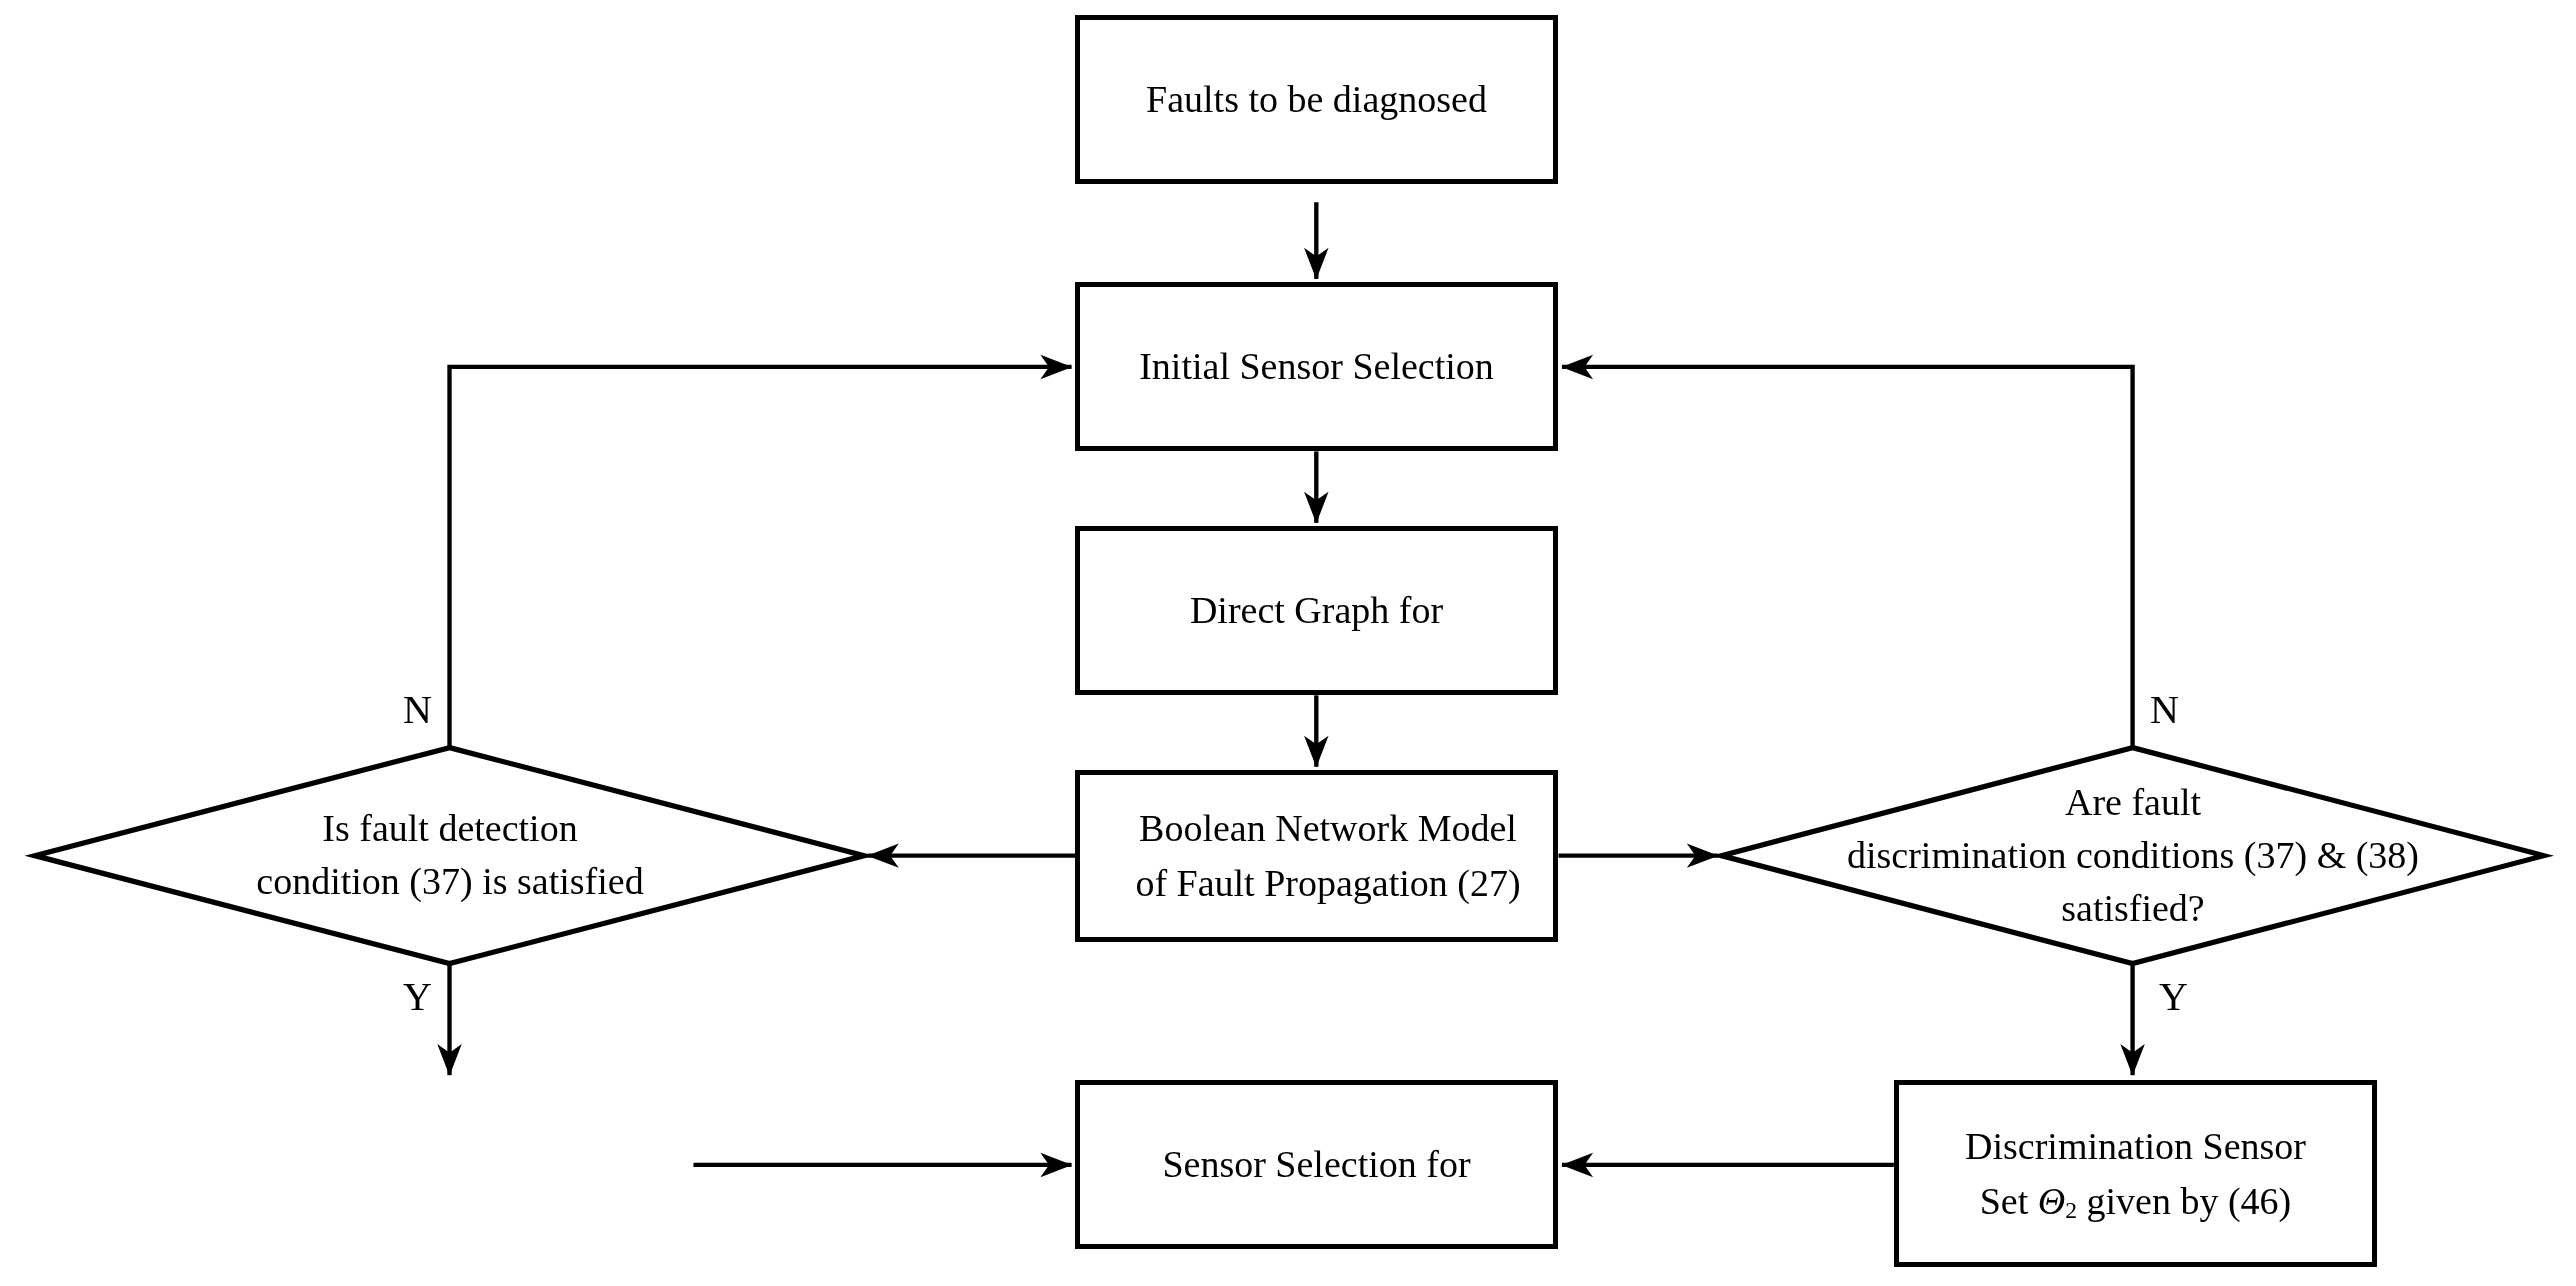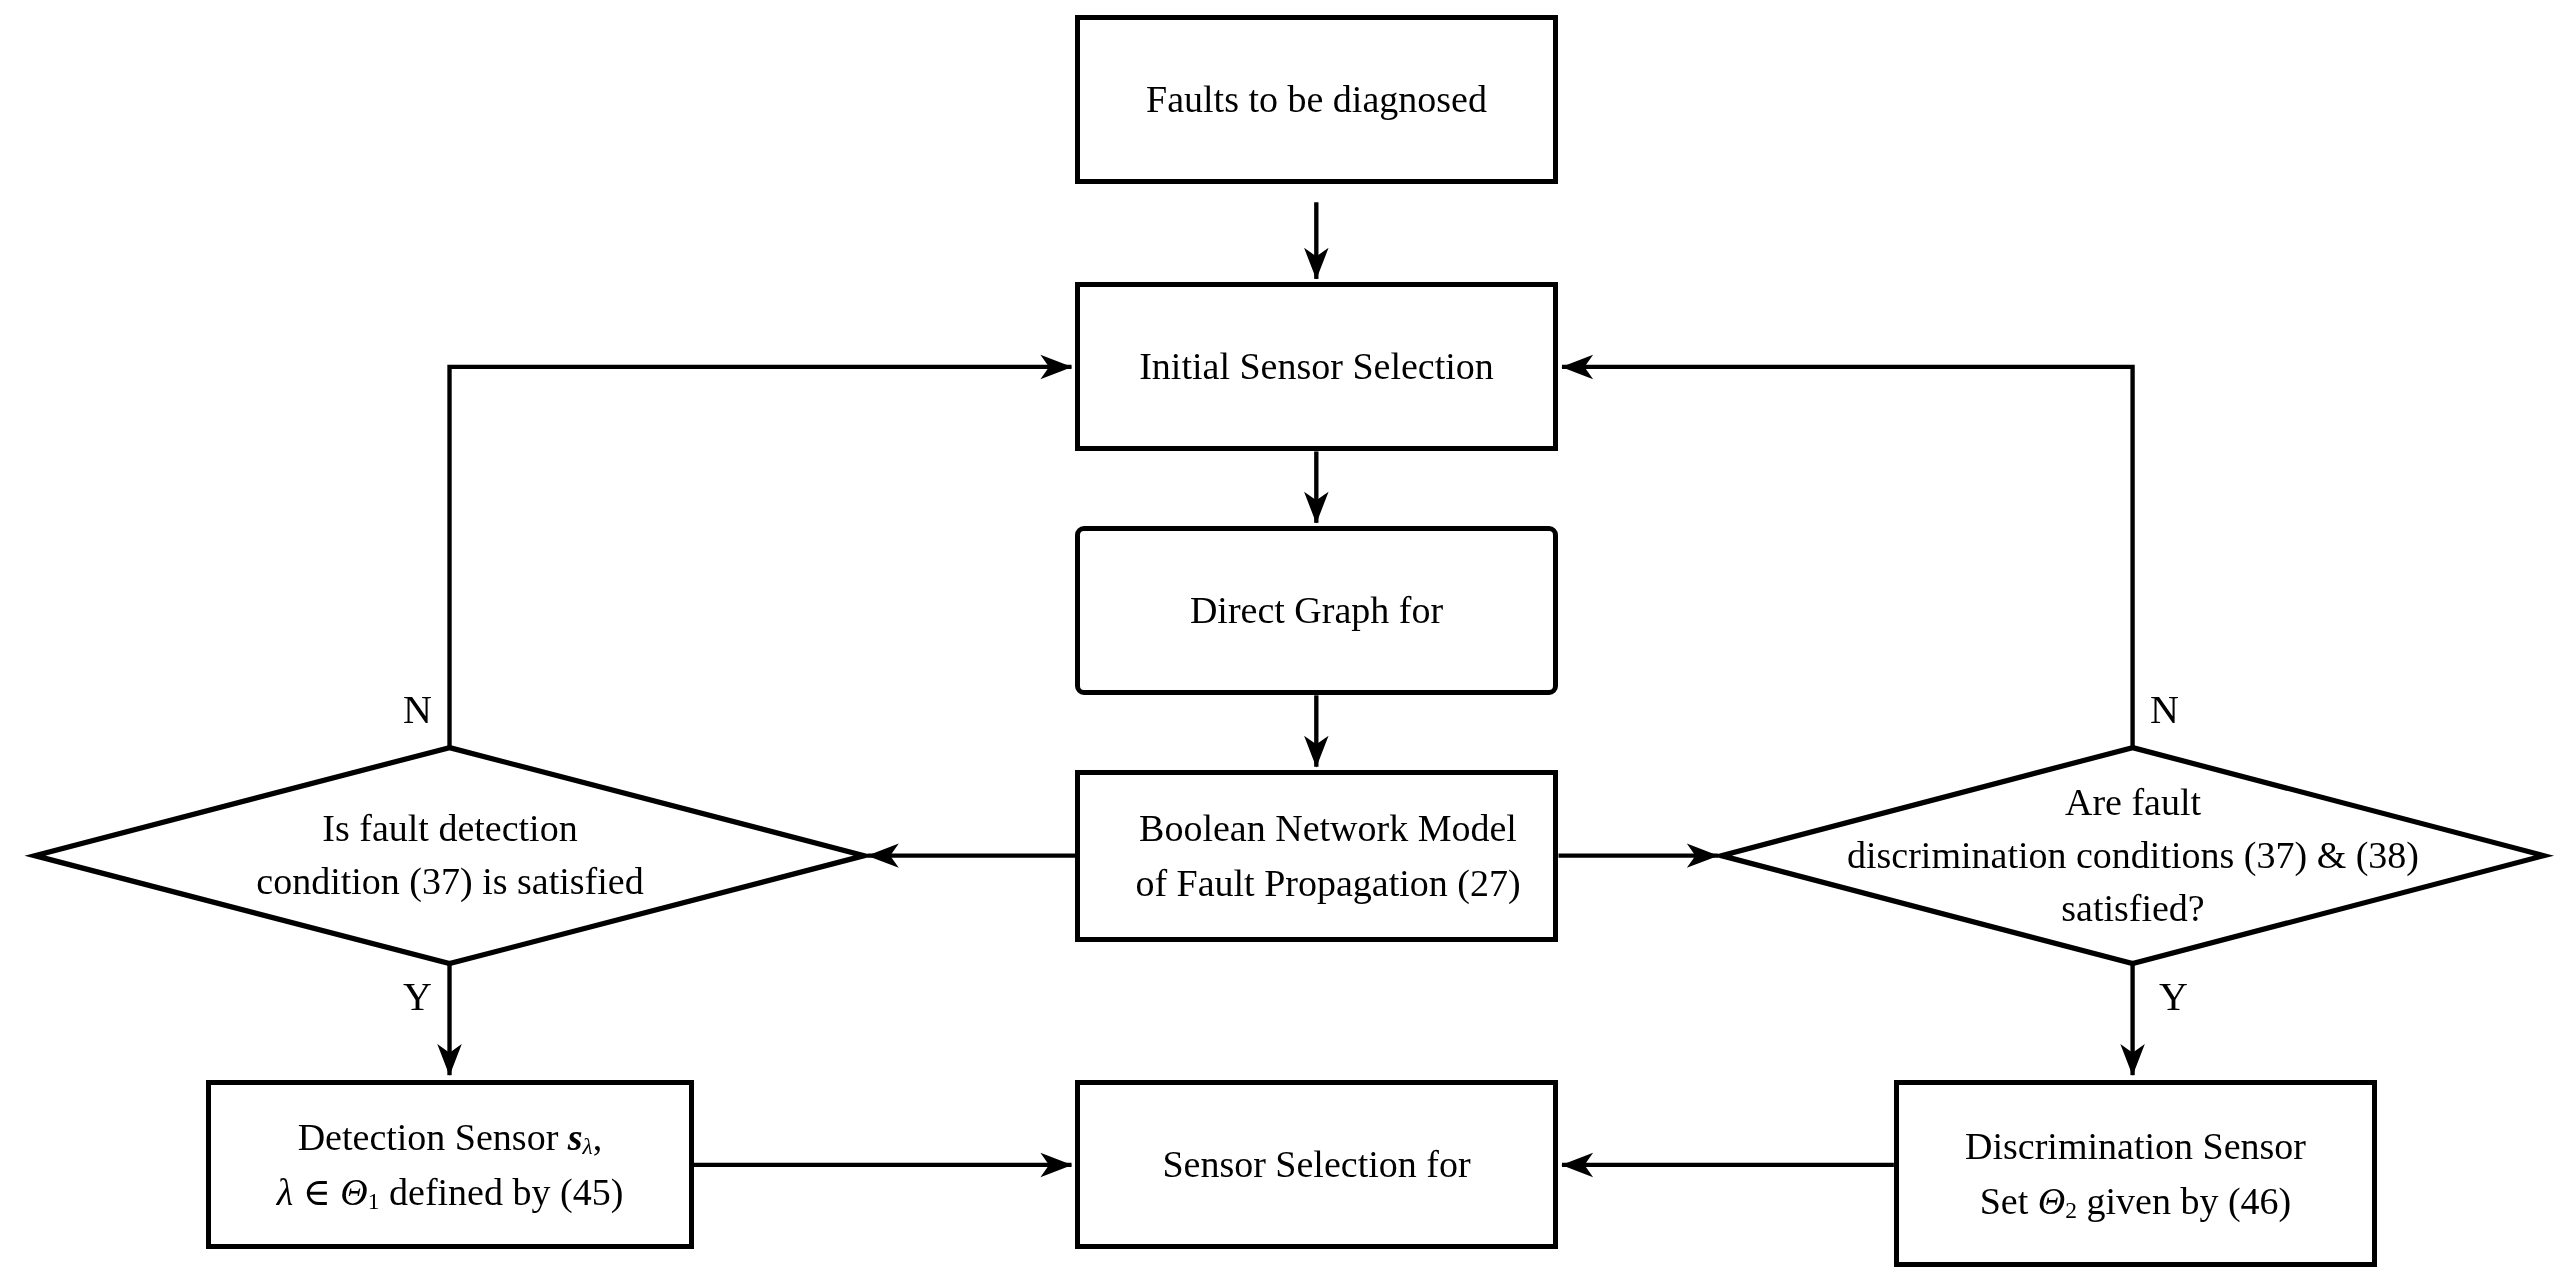--- a/index.html
+++ b/index.html
@@ -74,21 +74,21 @@
   </svg>
 
   <div class="box" style="left:1075px; top:15px; width:483px; height:169px;">
     <span>Faults to be diagnosed</span>
   </div>
 
   <div class="box" style="left:1075px; top:282px; width:483px; height:169px;">
     <span>Initial Sensor Selection</span>
   </div>
 
-  <div class="box" style="left:1075px; top:526px; width:483px; height:169px;border-radius:9px;">
+  <div class="box" style="left:1075px; top:526px; width:483px; height:169px;">
     <span>
       <span class="ln">Direct Graph for</span>
     </span>
   </div>
 
   <div class="box" style="left:1075px; top:770px; width:483px; height:172px;padding-left:23px;">
     <span>
       <span class="ln">Boolean Network Model</span>
       <span class="ln">of Fault Propagation (27)</span>
     </span>
@@ -98,26 +98,20 @@
     <span class="ln">Is fault detection</span>
     <span class="ln">condition (37) is satisfied</span>
   </div>
 
   <div class="dtext" style="left:1767px; top:764px; width:732px; height:183px;">
     <span class="ln">Are fault</span>
     <span class="ln">discrimination conditions (37) &amp; (38)</span>
     <span class="ln">satisfied?</span>
   </div>
 
-  <div class="box" style="left:206px; top:1080px; width:488px; height:169px;">
-    <span>
-      <span class="ln"><span>Detection Sensor </span><span class="bi">s</span><span class="sub it">λ</span><span>,</span></span>
-      <span class="ln"><span class="it">λ</span><span> ∈ </span><span class="it">Θ</span><span class="sub">1</span><span> defined by (45)</span></span>
-    </span>
-  </div>
 
   <div class="box" style="left:1075px; top:1080px; width:483px; height:169px;">
     <span>
       <span class="ln">Sensor Selection for</span>
     </span>
   </div>
 
   <div class="box" style="left:1894px; top:1080px; width:483px; height:187px;">
     <span>
       <span class="ln">Discrimination Sensor</span>

